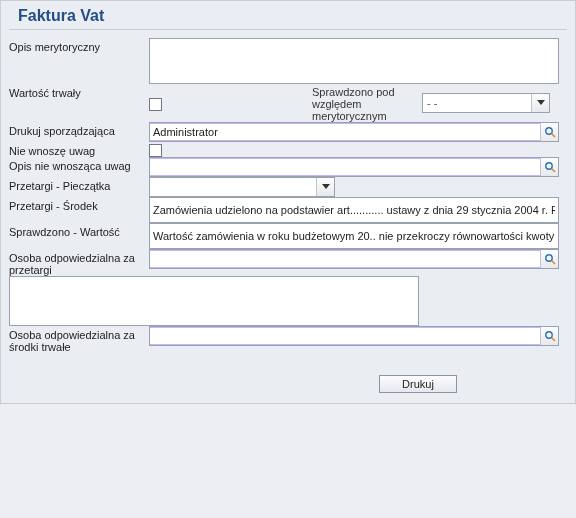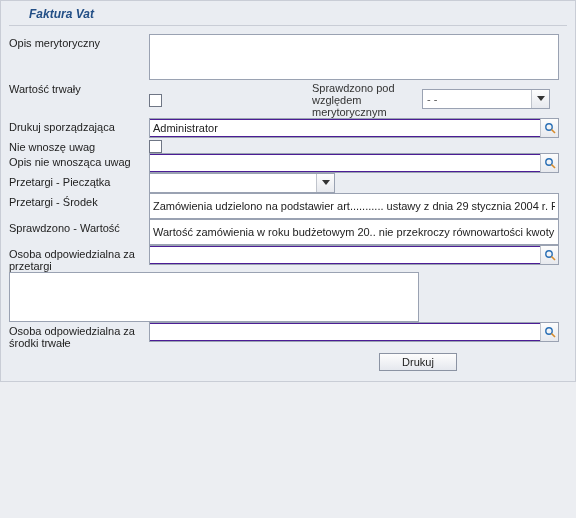--- a/index.html
+++ b/index.html
@@ -12,23 +12,22 @@
     width: 576px;
   }
   .panel {
     border: 1px solid #c9cdd6;
     background: #eaedf2;
     padding: 6px 8px 10px 8px;
   }
   .title {
     color: #234f86;
     font-weight: bold;
-    font-size: 12px;
-    margin: 0 0 4px 20px;
-    font-style: italic;
+    font-size: 16px;
+    margin: 0 0 4px 9px;
   }
   .hr {
     border-top: 1px solid #c9cdd6;
     margin: 0 0 8px 0;
   }
   .row {
     display: flex;
     align-items: flex-start;
   }
   .label {
@@ -51,21 +50,21 @@
     color: #222;
     outline: none;
   }
   textarea { resize: none; overflow: hidden; }
   .ta-wide { width: 410px; height: 46px; }
   .ta-wide2 { width: 410px; height: 50px; }
   .lookup {
     width: 410px;
     height: 20px;
     border: 1px solid #9aa2b2;
-    background: #4c1d95;
+    background: #c4b5fd;
     display: flex;
     align-items: center;
   }
   .lookup input {
     border: none;
     flex: 1;
     height: 16px;
     padding: 0 3px;
   }
   .lookup .btn, .combo .btn {
@@ -103,21 +102,21 @@
   .btn-main {
     font-family: Tahoma, Arial, sans-serif;
     font-size: 11px;
     padding: 2px 22px;
     border: 1px solid #8b93a3;
     background: linear-gradient(#fdfdfd,#e5e8ee);
     cursor: pointer;
     color: #222;
   }
   .footer {
-    margin-top: 4px;
+    margin-top: 22px;
     text-align: center;
     padding-left: 260px;
   }
   .sub-label {
     width: 110px;
     padding-top: 2px;
   }
 </style>
 </head>
 <body>

